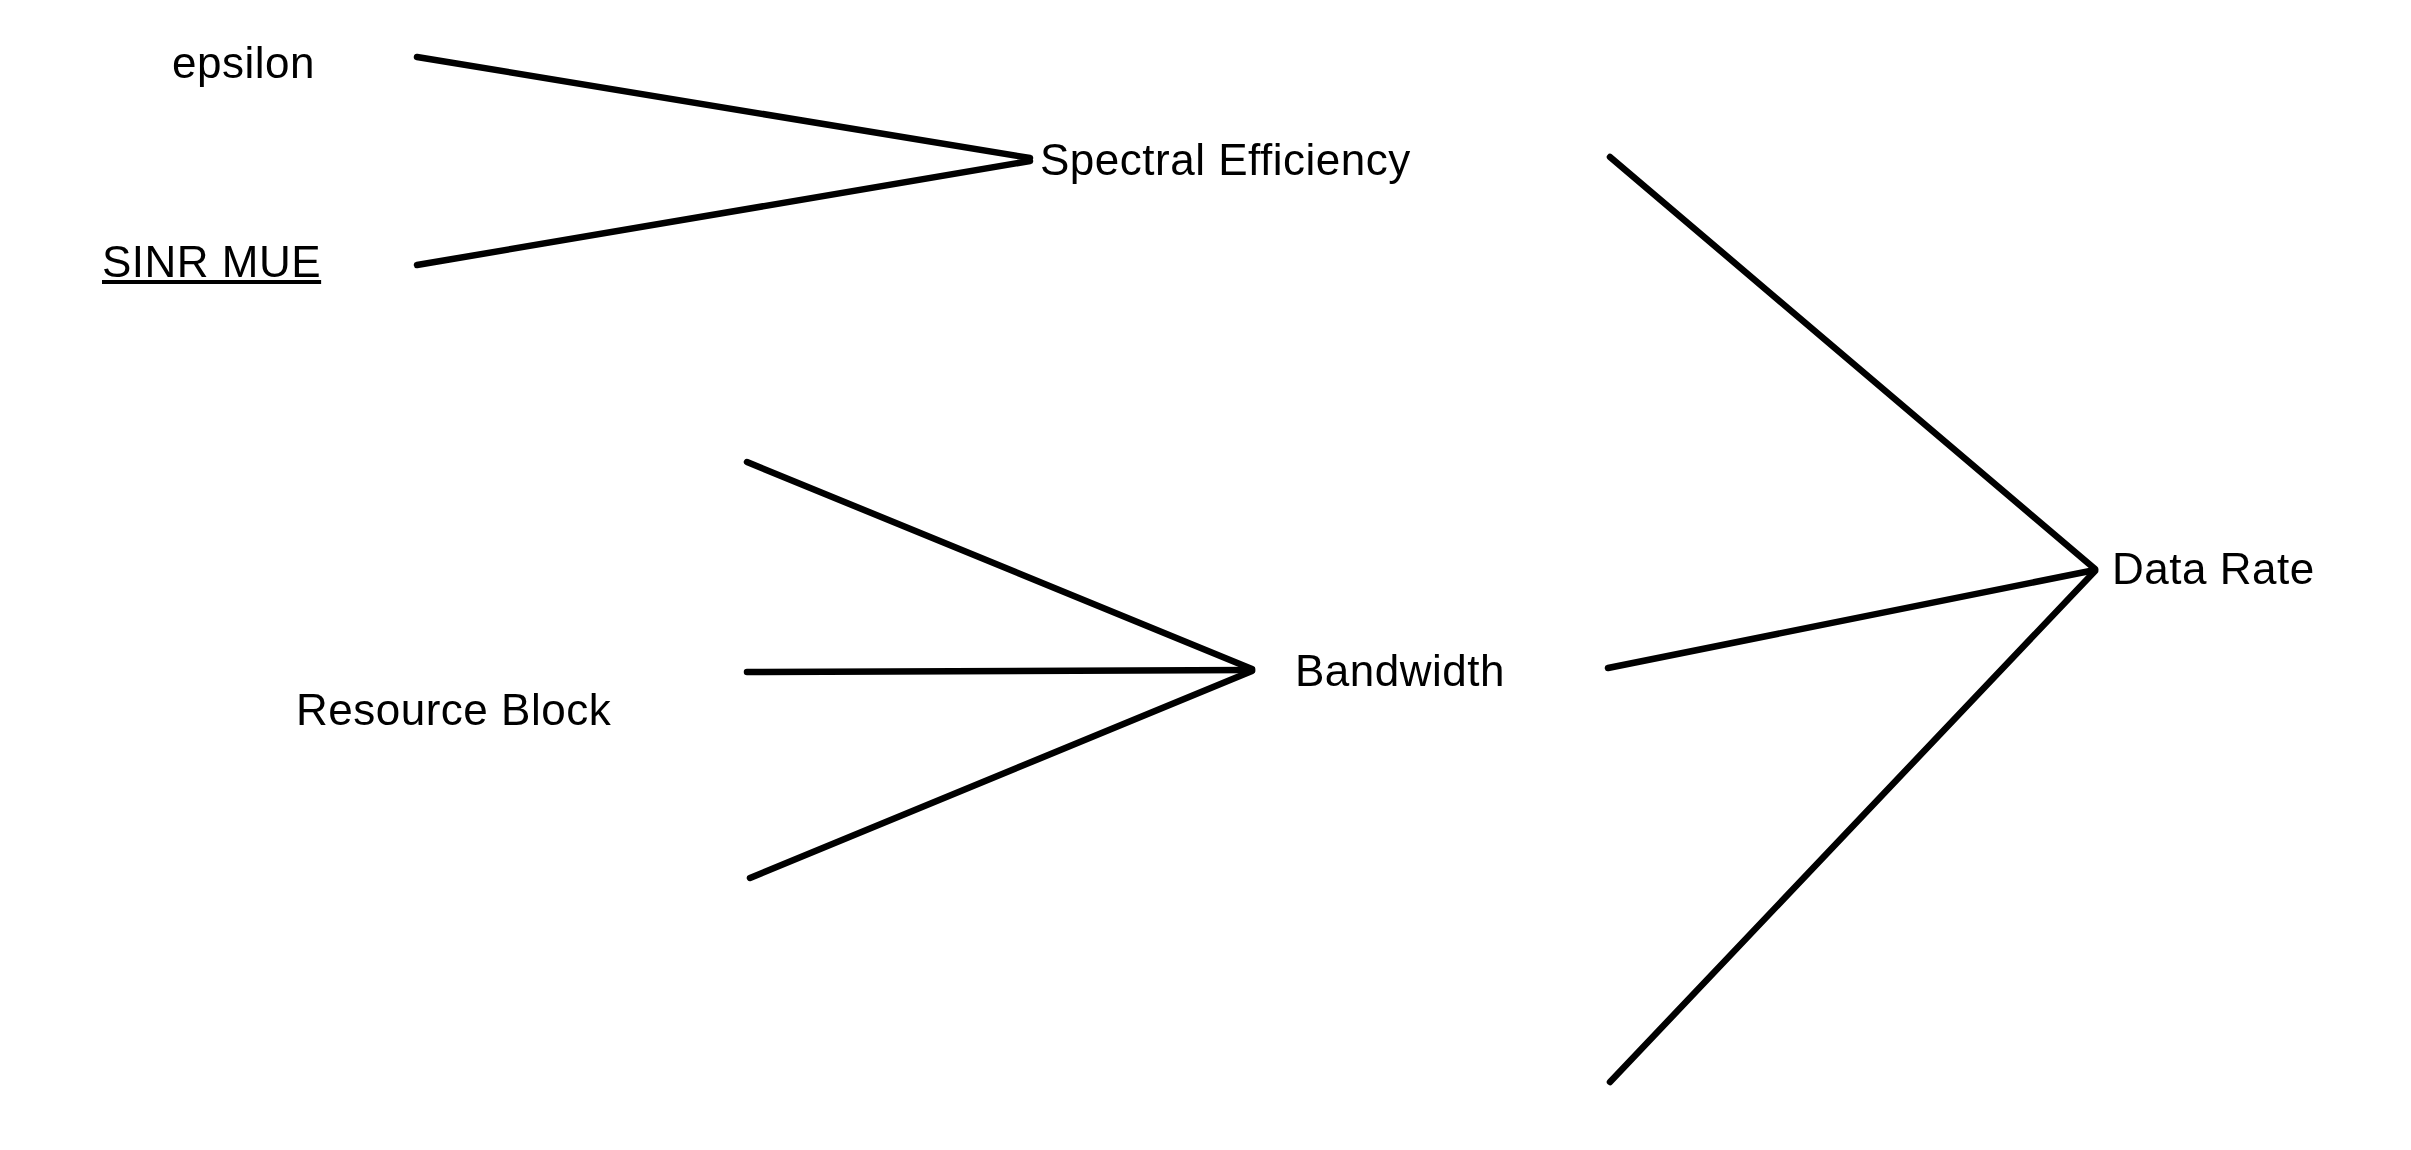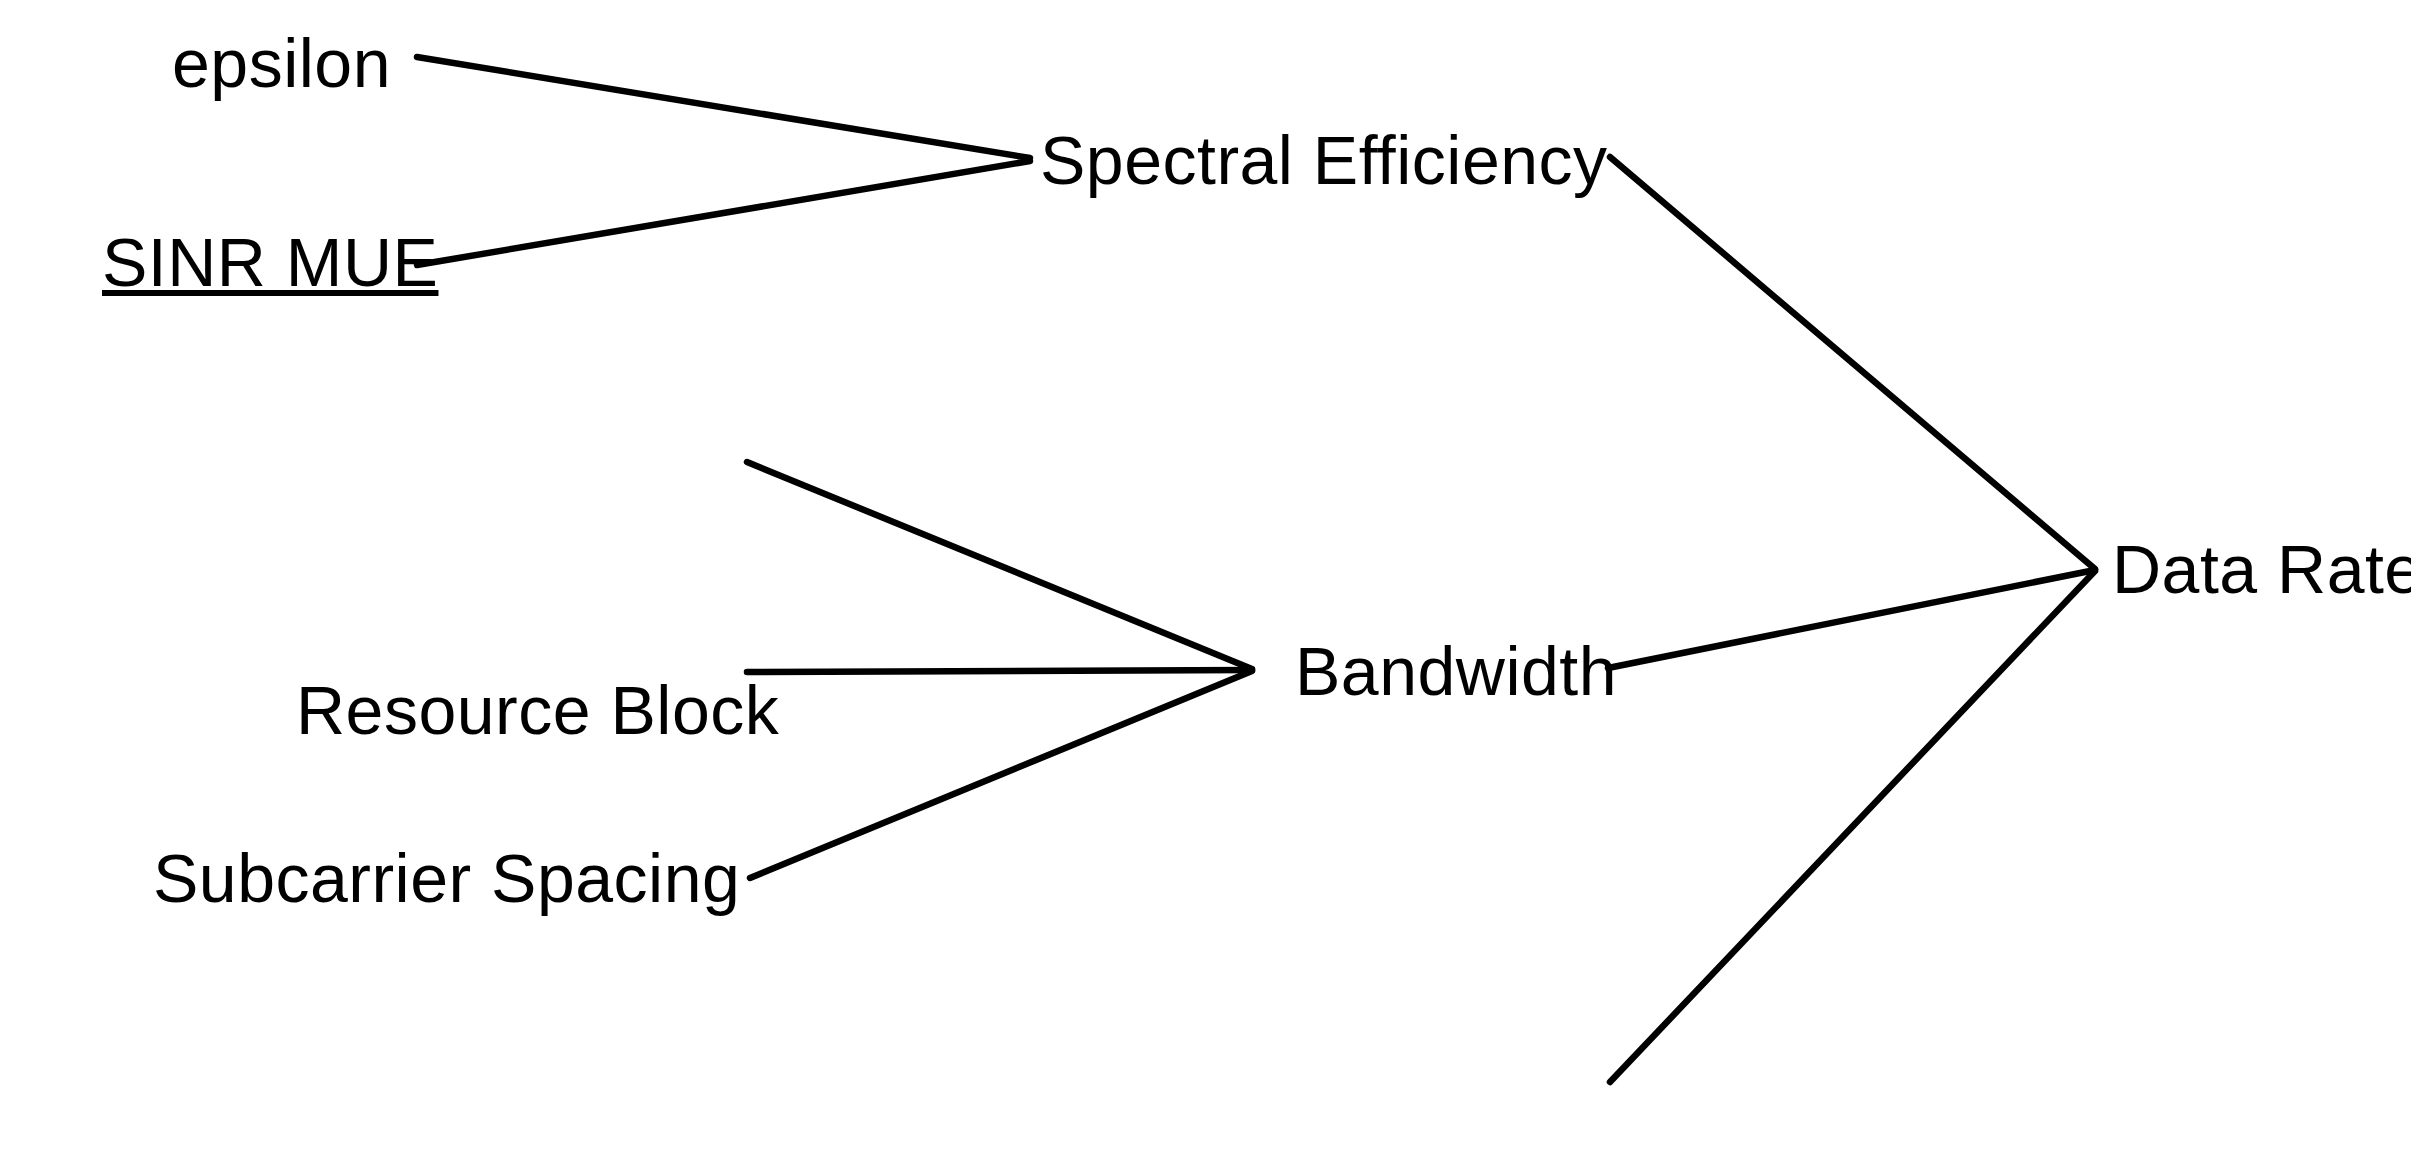--- a/index.html
+++ b/index.html
@@ -24,21 +24,21 @@
   }
   .edge {
     stroke: #000000;
     stroke-width: 6.5;
     stroke-linecap: round;
     fill: none;
   }
   .node {
     position: absolute;
     transform: translateY(-50%);
-    font-size: 68px;
+    font-size: 44px;
     line-height: 1;
     letter-spacing: 0.5px;
     color: #000000;
     white-space: nowrap;
   }
   
   .pos-epsilon               { left: 172px;  top: 63px;   }
   .pos-sinr-mue              { left: 102px;  top: 262px; text-decoration: underline;  }
   .pos-number-of-subcarriers { left: 25px;   top: 466px;  }
   .pos-resource-block        { left: 268px;  top: 710px; margin-left: 28px;  }
@@ -60,18 +60,17 @@
     <line class="edge" x1="747" y1="672" x2="1252" y2="670"></line>
     <line class="edge" x1="750" y1="878" x2="1252" y2="671"></line>
     <line class="edge" x1="1610" y1="157" x2="2095" y2="569"></line>
     <line class="edge" x1="1608" y1="668" x2="2095" y2="570"></line>
     <line class="edge" x1="1610" y1="1082" x2="2095" y2="571"></line>
   </svg>
 
   <div class="node pos-epsilon">epsilon</div>
   <div class="node pos-sinr-mue">SINR MUE</div>
   <div class="node pos-resource-block">Resource Block</div>
-  <div class="node pos-subcarrier-spacing">Subcarrier Spacing</div>
   <div class="node pos-spectral-efficiency">Spectral Efficiency</div>
   <div class="node pos-bandwidth">Bandwidth</div>
   <div class="node pos-data-rate">Data Rate</div>
 
 </div>
 
 </body></html>

